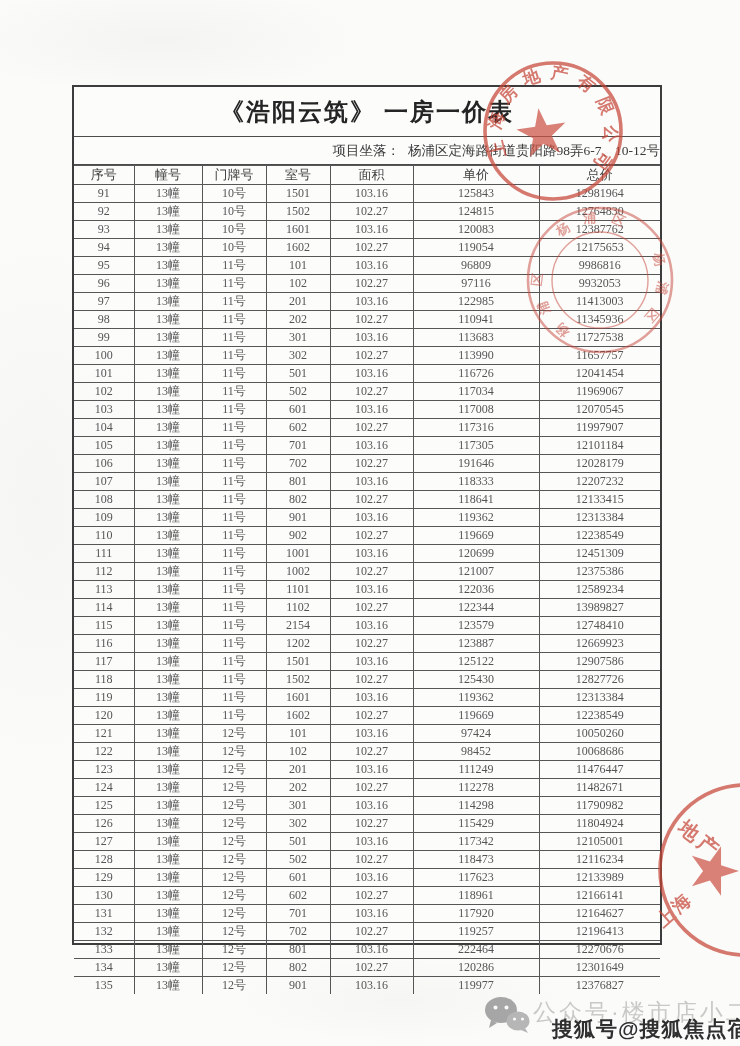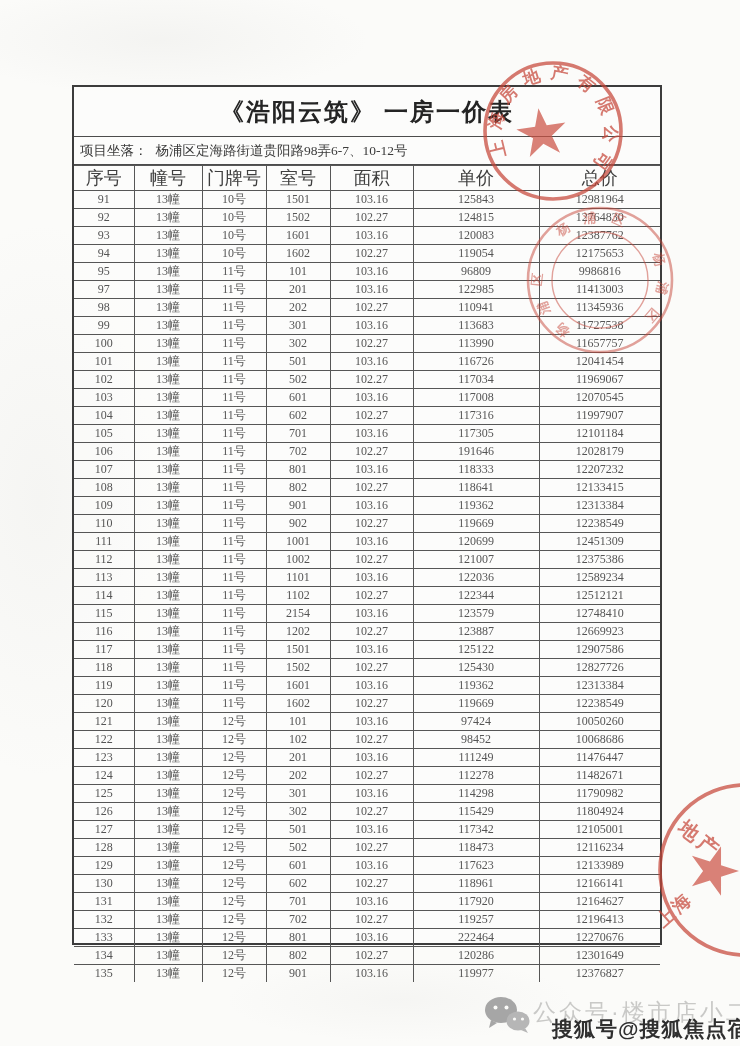--- a/index.html
+++ b/index.html
@@ -32,36 +32,36 @@
     height:49px;flex:0 0 49px;
     border-bottom:1px solid #4c4c4c;
     display:flex;align-items:center;justify-content:center;
     font-size:24px;font-weight:bold;color:#242424;letter-spacing:2px;
   }
   .doc-location{
     height:27px;flex:0 0 27px;
     border-bottom:1px solid #4c4c4c;
     display:flex;align-items:center;
     padding-left:6px;
-    font-size:13.5px;color:#3a3a3a;
+    font-size:13.5px;color:#3a3a3a;justify-content:flex-end;
   }
   .doc-location .loc-label{margin-right:8px;}
   table.grid{
     flex:1 1 auto;
     width:100%;height:100%;
     border-collapse:collapse;table-layout:fixed;
   }
   table.grid th, table.grid td{
     border:1px solid #565656;
     padding:0;
     text-align:center;vertical-align:middle;
     overflow:hidden;white-space:nowrap;
   }
   table.grid th{
-    font-size:18px;font-weight:normal;color:#3f3f3f;height:17px;
+    font-size:13px;font-weight:normal;color:#3f3f3f;height:17px;
   }
   table.grid td{
     font-size:12px;color:#555555;
   }
   
   table.grid tr > *:first-child{border-left:none;}
   table.grid tr > *:last-child{border-right:none;}
   table.grid tbody tr:last-child td{border-bottom:none;}
   
   .seal{position:absolute;pointer-events:none;filter:blur(0.4px);}
@@ -151,20 +151,29 @@
           <tr>
             <td>95</td>
             <td>13幢</td>
             <td>11号</td>
             <td>101</td>
             <td>103.16</td>
             <td>96809</td>
             <td>9986816</td>
           </tr>
           <tr>
+            <td>96</td>
+            <td>13幢</td>
+            <td>11号</td>
+            <td>102</td>
+            <td>102.27</td>
+            <td>97116</td>
+            <td>9932053</td>
+          </tr>
+          <tr>
             <td>97</td>
             <td>13幢</td>
             <td>11号</td>
             <td>201</td>
             <td>103.16</td>
             <td>122985</td>
             <td>11413003</td>
           </tr>
           <tr>
             <td>98</td>
@@ -310,21 +319,21 @@
             <td>122036</td>
             <td>12589234</td>
           </tr>
           <tr>
             <td>114</td>
             <td>13幢</td>
             <td>11号</td>
             <td>1102</td>
             <td>102.27</td>
             <td>122344</td>
-            <td>12512121</td>
+            <td>13989827</td>
           </tr>
           <tr>
             <td>115</td>
             <td>13幢</td>
             <td>11号</td>
             <td>2154</td>
             <td>103.16</td>
             <td>123579</td>
             <td>12748410</td>
           </tr>

